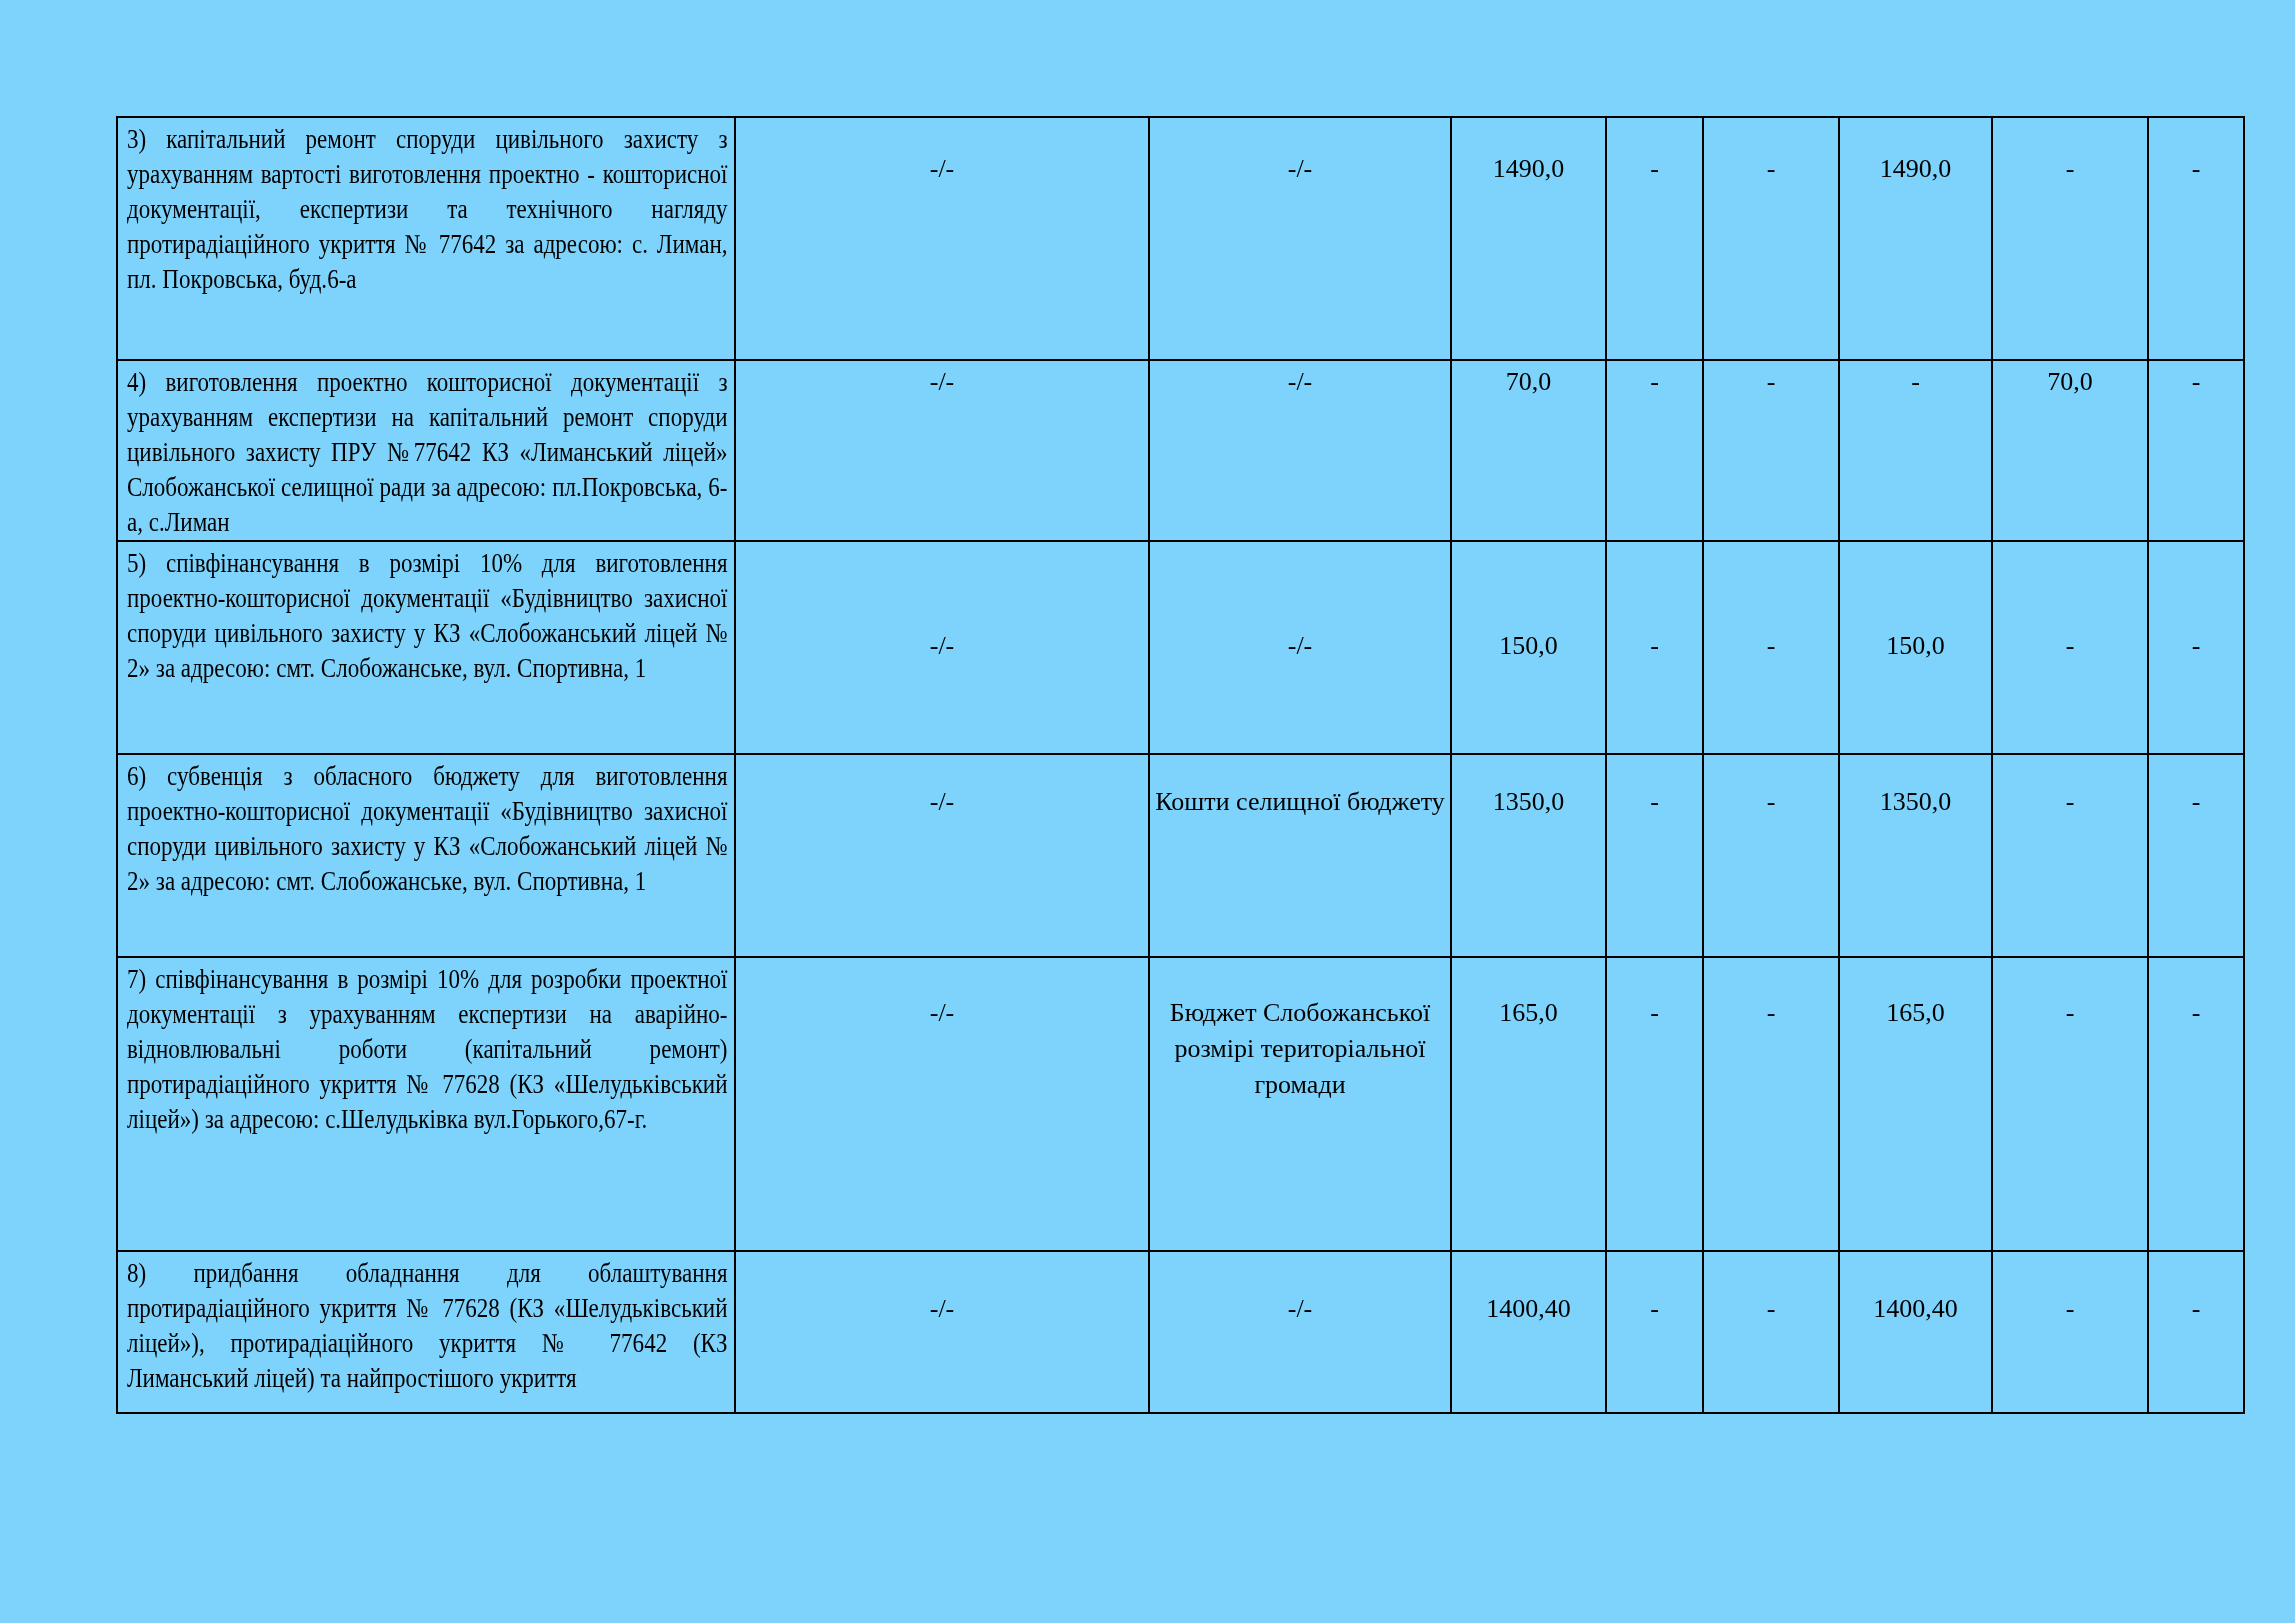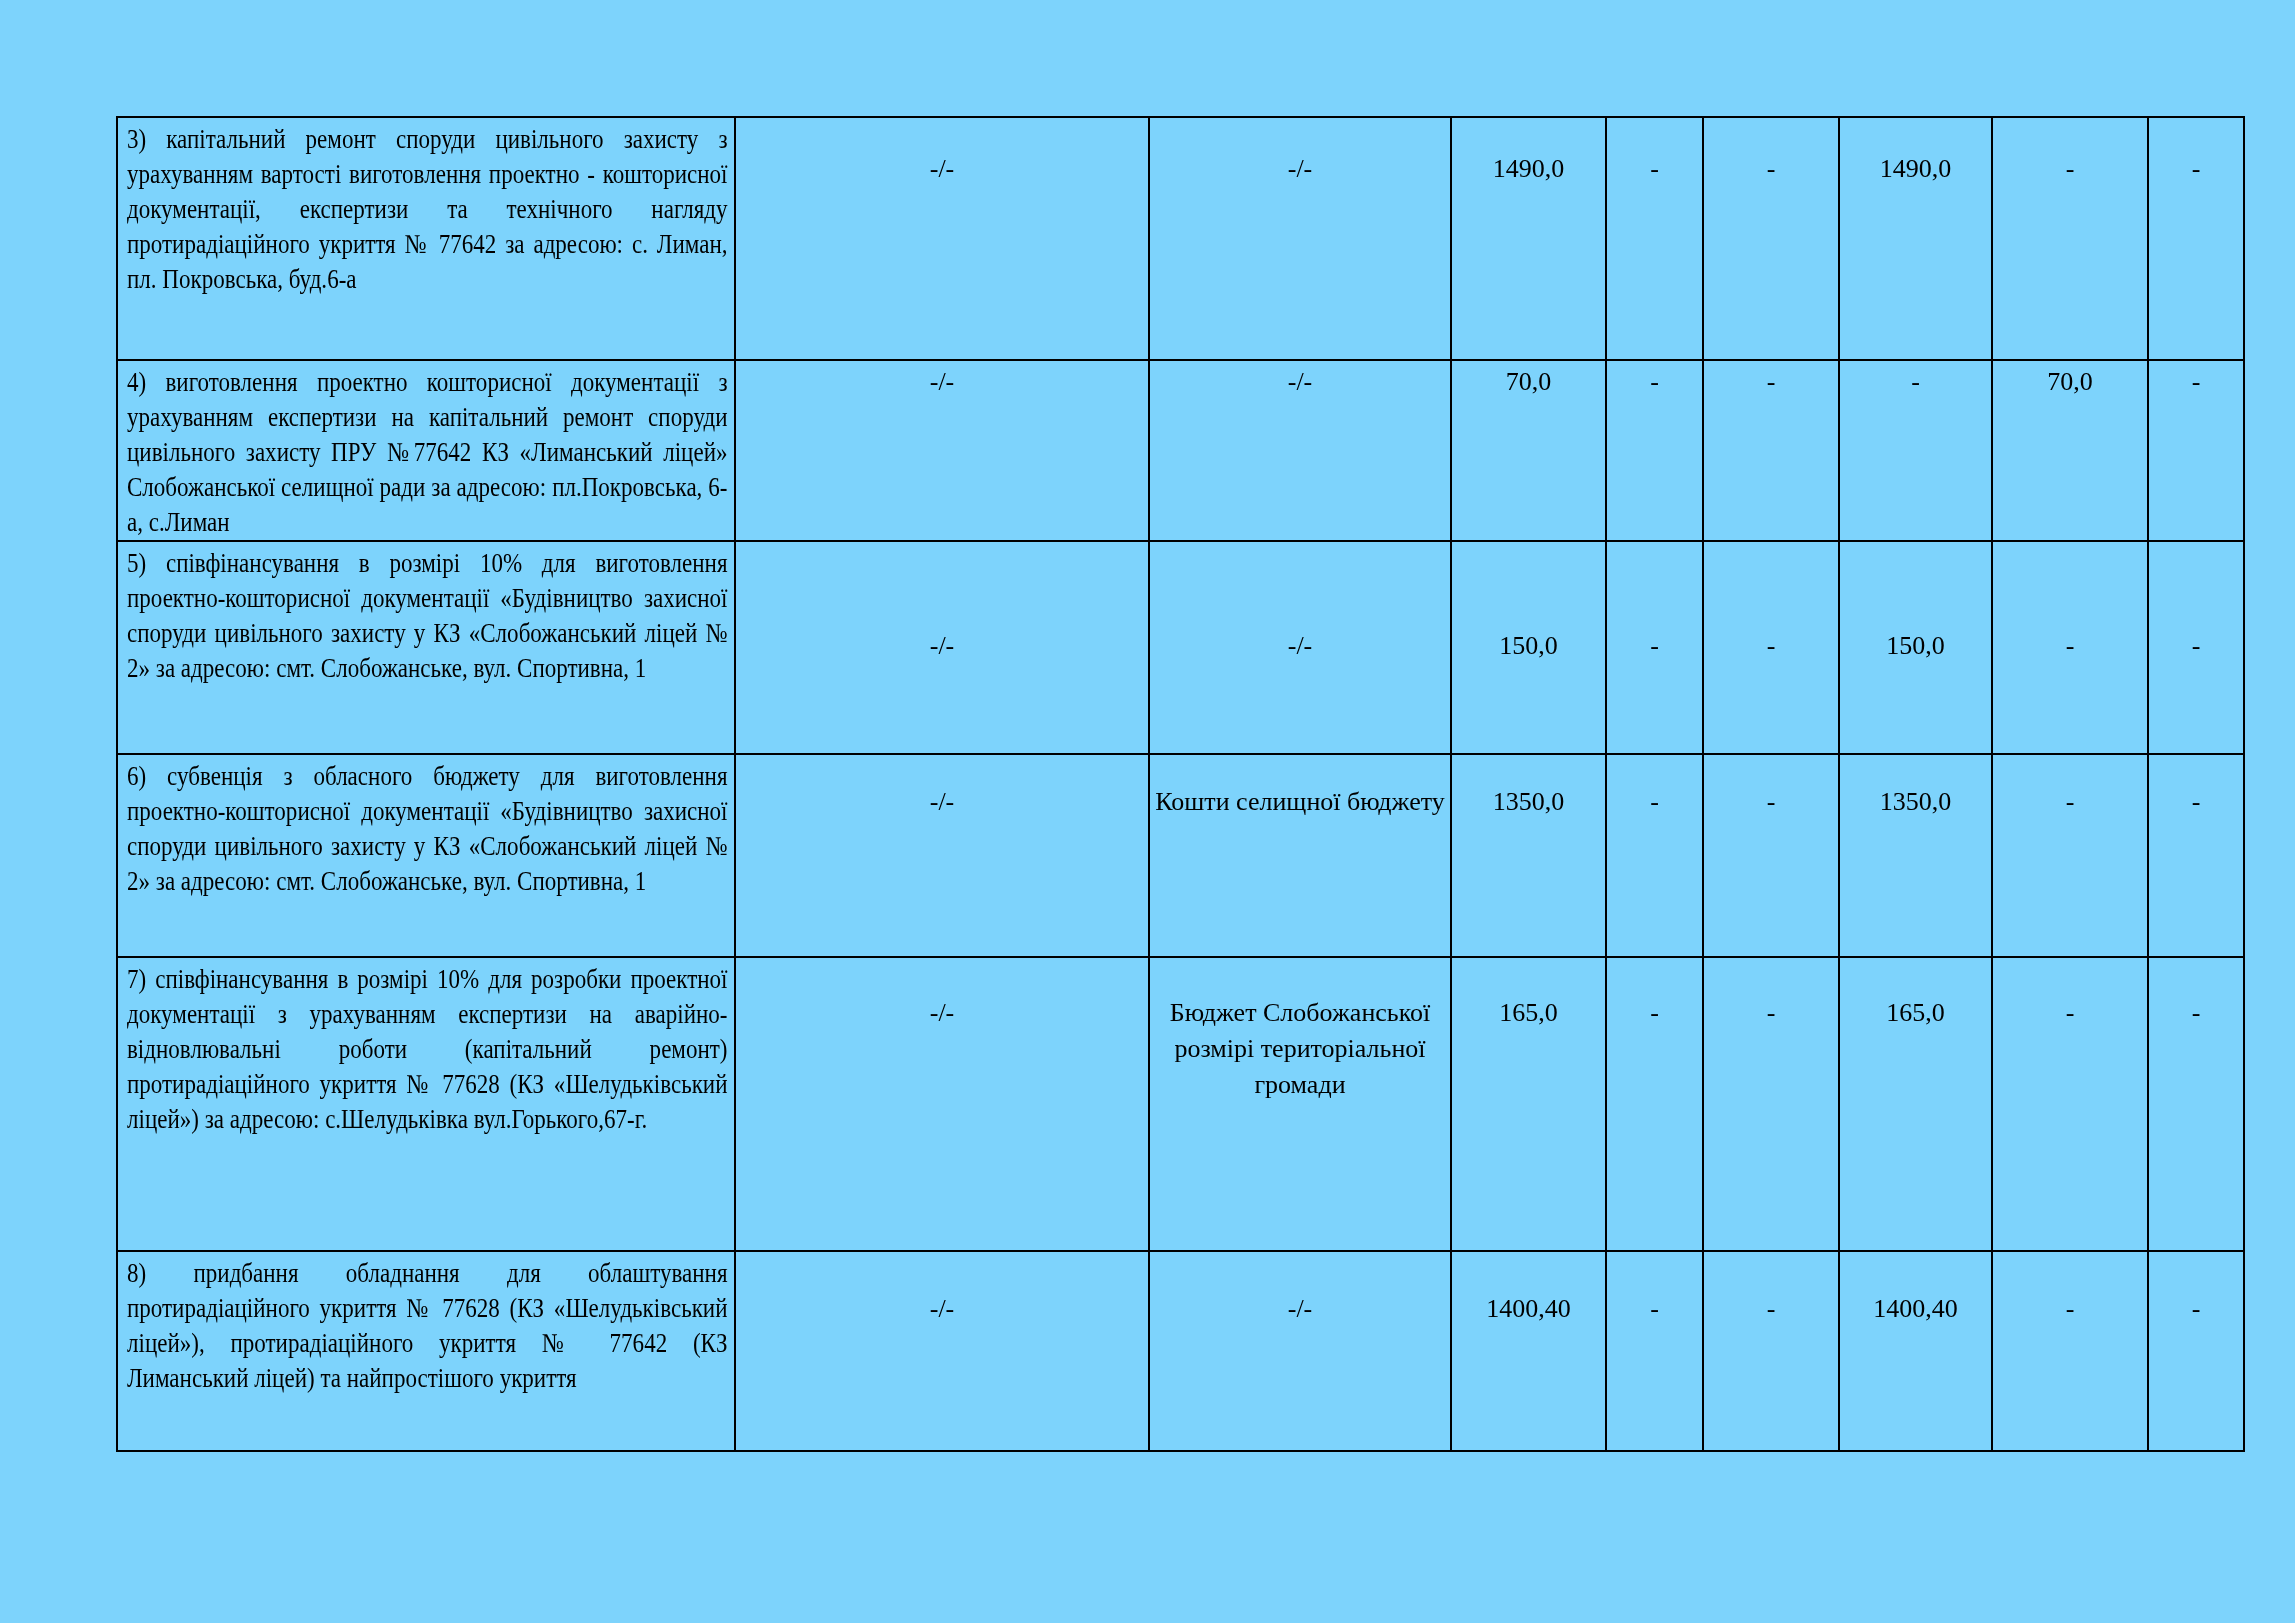--- a/index.html
+++ b/index.html
@@ -64,21 +64,21 @@
   tr.r2 td.val { padding-top: 86px;}
   tr.r3 td.val { padding-top: 29.4px; }
   tr.r4 td.val { padding-top: 37px; }
   tr.r5 td.val { padding-top: 39px; }
   
   tr.r0 { height: 243px; }
   tr.r1 { height: 172px; }
   tr.r2 { height: 213px; padding-left: 20px; }
   tr.r3 { height: 203px; margin-top: 12px; }
   tr.r4 { height: 294px; }
-  tr.r5 { height: 200px; }
+  tr.r5 { height: 162px; }
 </style>
 </head>
 <body>
 
 <div class="page">
   <table class="budget">
     <colgroup>
       <col style="width:618px">
       <col style="width:414px">
       <col style="width:302px">

